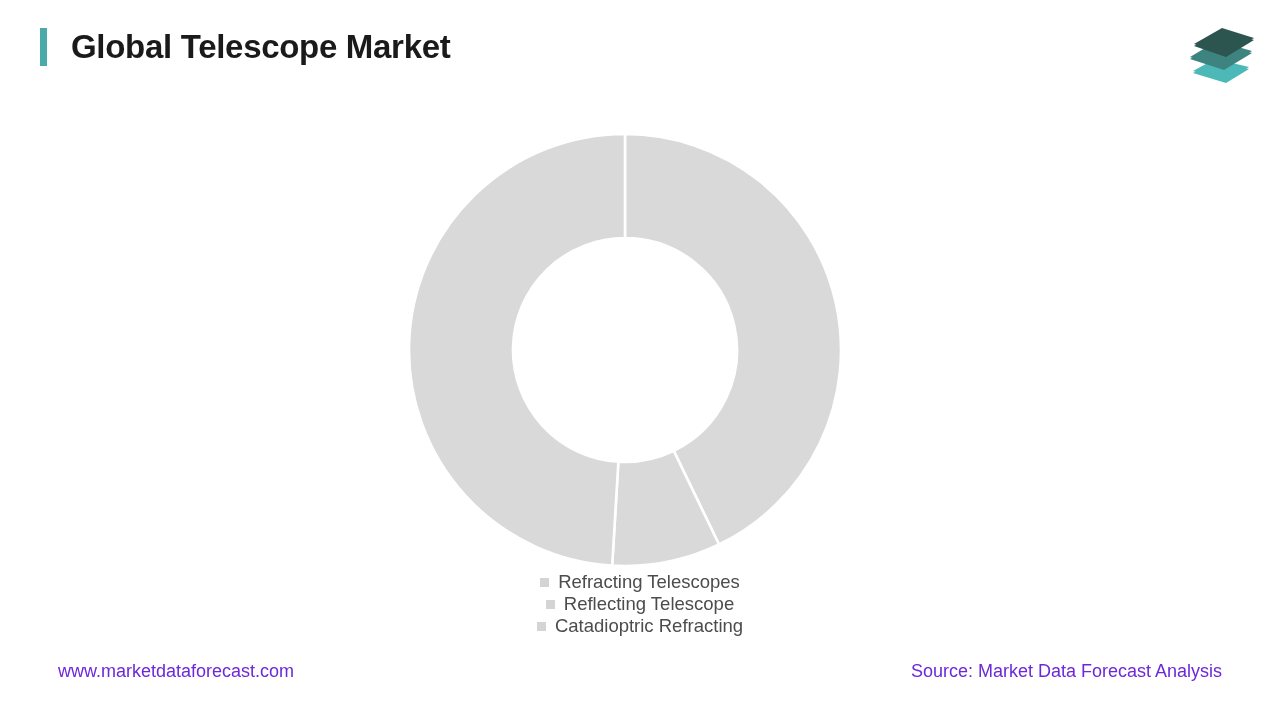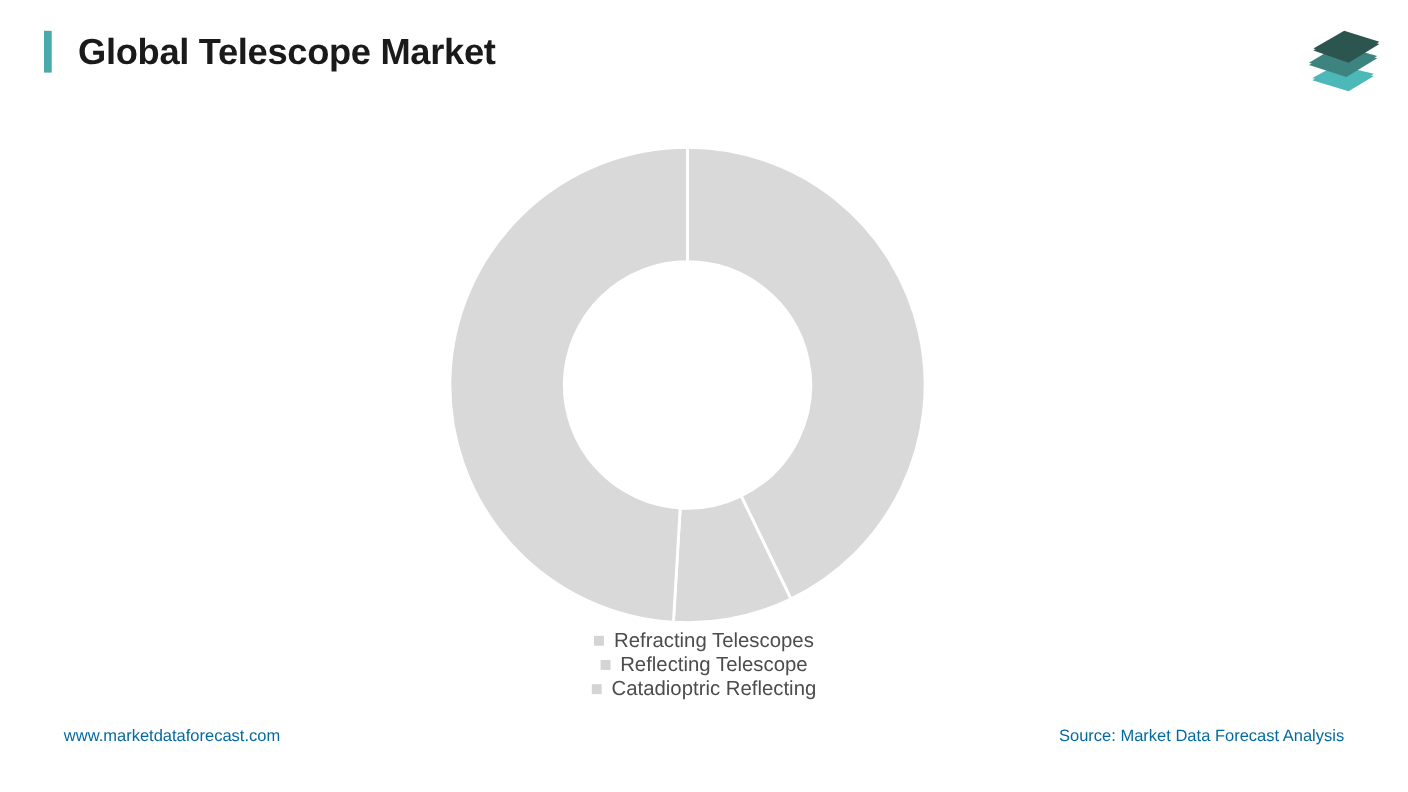--- a/index.html
+++ b/index.html
@@ -100,22 +100,22 @@
   
   .footer {
     position: absolute;
     left: 58px; right: 58px;
     top: 661px;
     display: flex;
     justify-content: space-between;
     align-items: center;
   }
   .footer-url, .footer-source {
-    font-size: 15px;
-    color: #0369a1;
+    font-size: 18px;
+    color: #6d28d9;
     white-space: nowrap;
   }
 </style>
 </head>
 <body>
 
 <div class="page">
 
   <div class="header">
     <div class="accent-bar"></div>
@@ -152,21 +152,21 @@
     <div class="legend-item">
       <span class="legend-swatch"></span>
       <span class="legend-label">Refracting Telescopes</span>
     </div>
     <div class="legend-item">
       <span class="legend-swatch"></span>
       <span class="legend-label">Reflecting Telescope</span>
     </div>
     <div class="legend-item">
       <span class="legend-swatch"></span>
-      <span class="legend-label">Catadioptric Reflecting</span>
+      <span class="legend-label">Catadioptric Refracting</span>
     </div>
   </div>
 
   <div class="footer">
     <span class="footer-url">www.marketdataforecast.com</span>
     <span class="footer-source">Source: Market Data Forecast Analysis</span>
   </div>
 
 </div>
 

